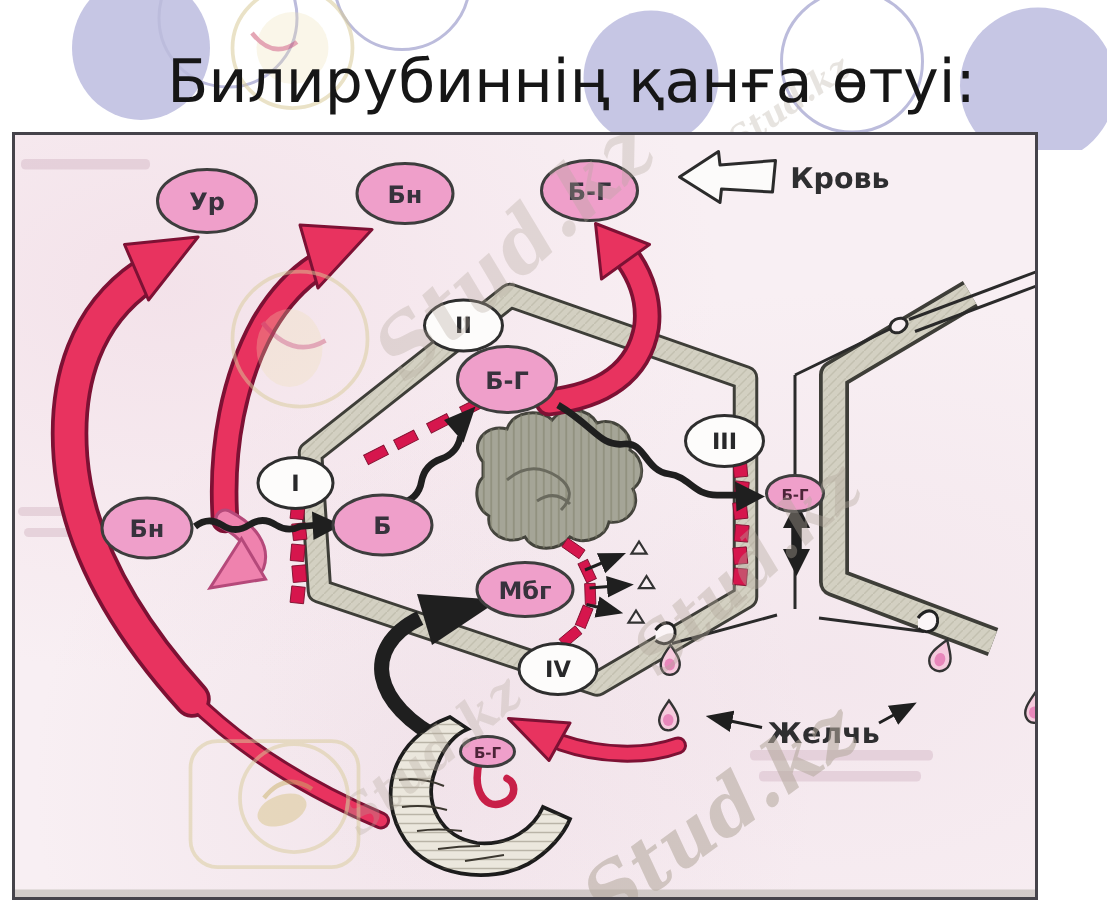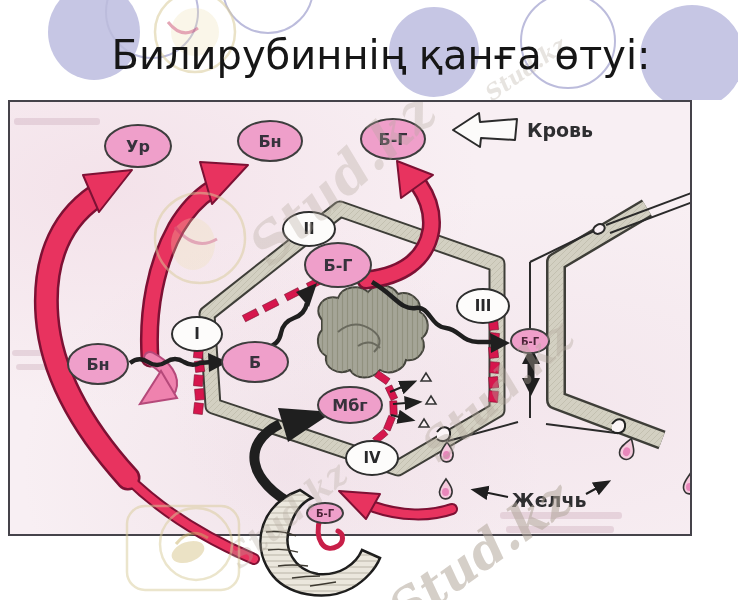--- a/index.html
+++ b/index.html
@@ -2,21 +2,21 @@
 <html><head>
 <meta charset="utf-8">
 <style>
   html,body{margin:0;padding:0;background:#ffffff;}
   .slide{position:relative;width:738px;height:600px;background:#ffffff;overflow:hidden;
          font-family:"DejaVu Sans",sans-serif;}
   svg{display:block;}
   .deco-svg{position:absolute;top:0;left:0;}
   .page-title{position:absolute;top:20px;left:0;width:738px;margin:12px;text-align:center;
               font-size:40px;font-weight:400;color:#161616;letter-spacing:0px;z-index:3;}
-  .frame{position:absolute;left:8px;top:100px;width:684px;height:436px;box-sizing:border-box;
+  .frame{position:absolute;left:8px;top:88px;width:684px;height:512px;box-sizing:border-box;
          border:2px solid #45434a;z-index:2;
          background:
            radial-gradient(ellipse at 15% 20%, rgba(233,196,212,.30), transparent 45%),
            radial-gradient(ellipse at 80% 70%, rgba(230,205,218,.25), transparent 50%),
            radial-gradient(ellipse at 40% 85%, rgba(224,196,210,.25), transparent 45%),
            #f8eff3; text-align: right;}
   
   .t-node{font-family:"DejaVu Sans",sans-serif;font-size:16px;font-weight:bold;fill:#37323c;}
   .t-node-sm{font-family:"DejaVu Sans",sans-serif;font-size:10px;font-weight:bold;fill:#4c2438;}
   .t-stage{font-family:"DejaVu Sans",sans-serif;font-size:15px;font-weight:bold;fill:#28282a;}

